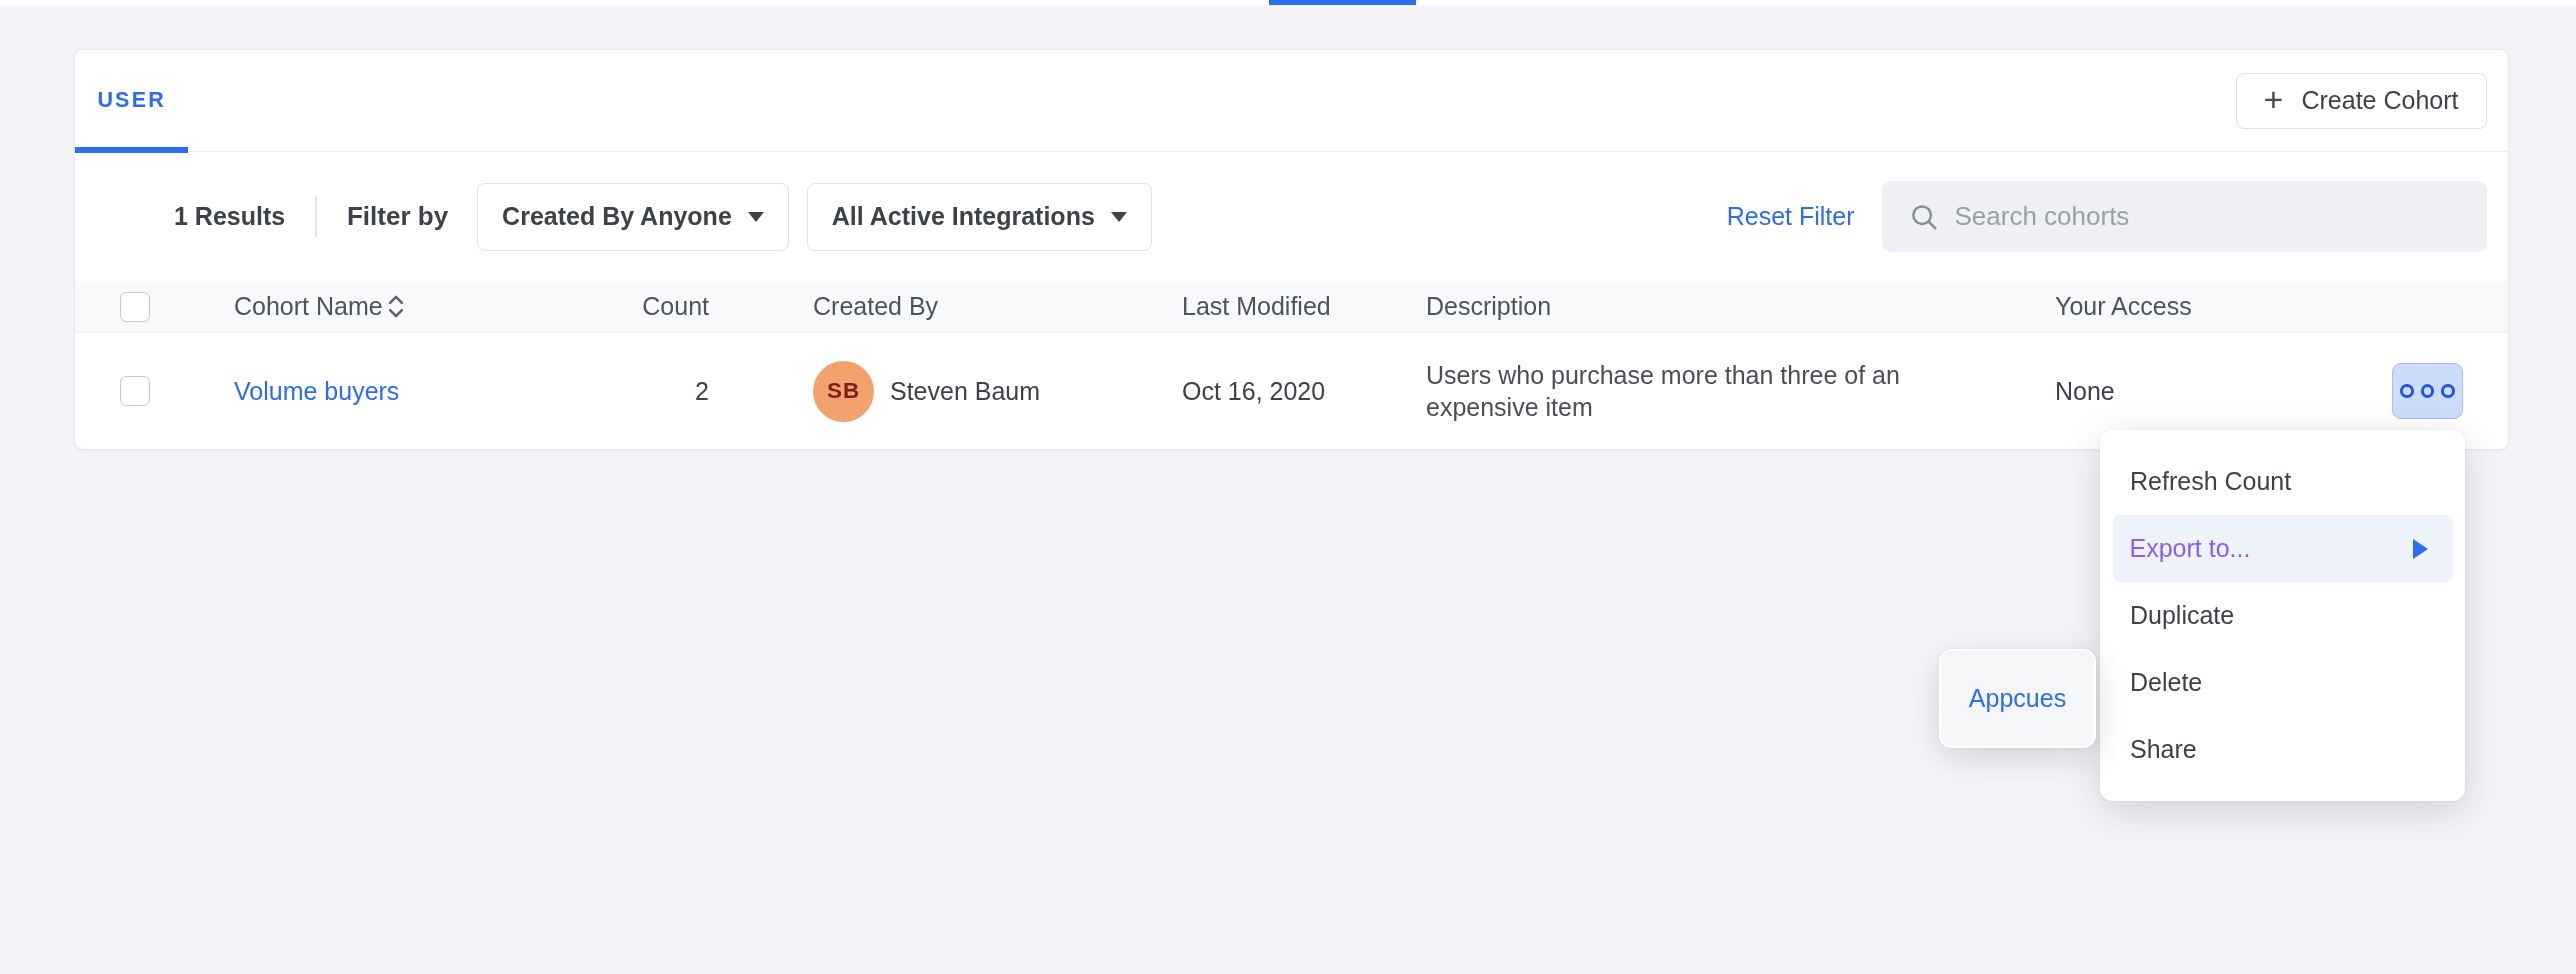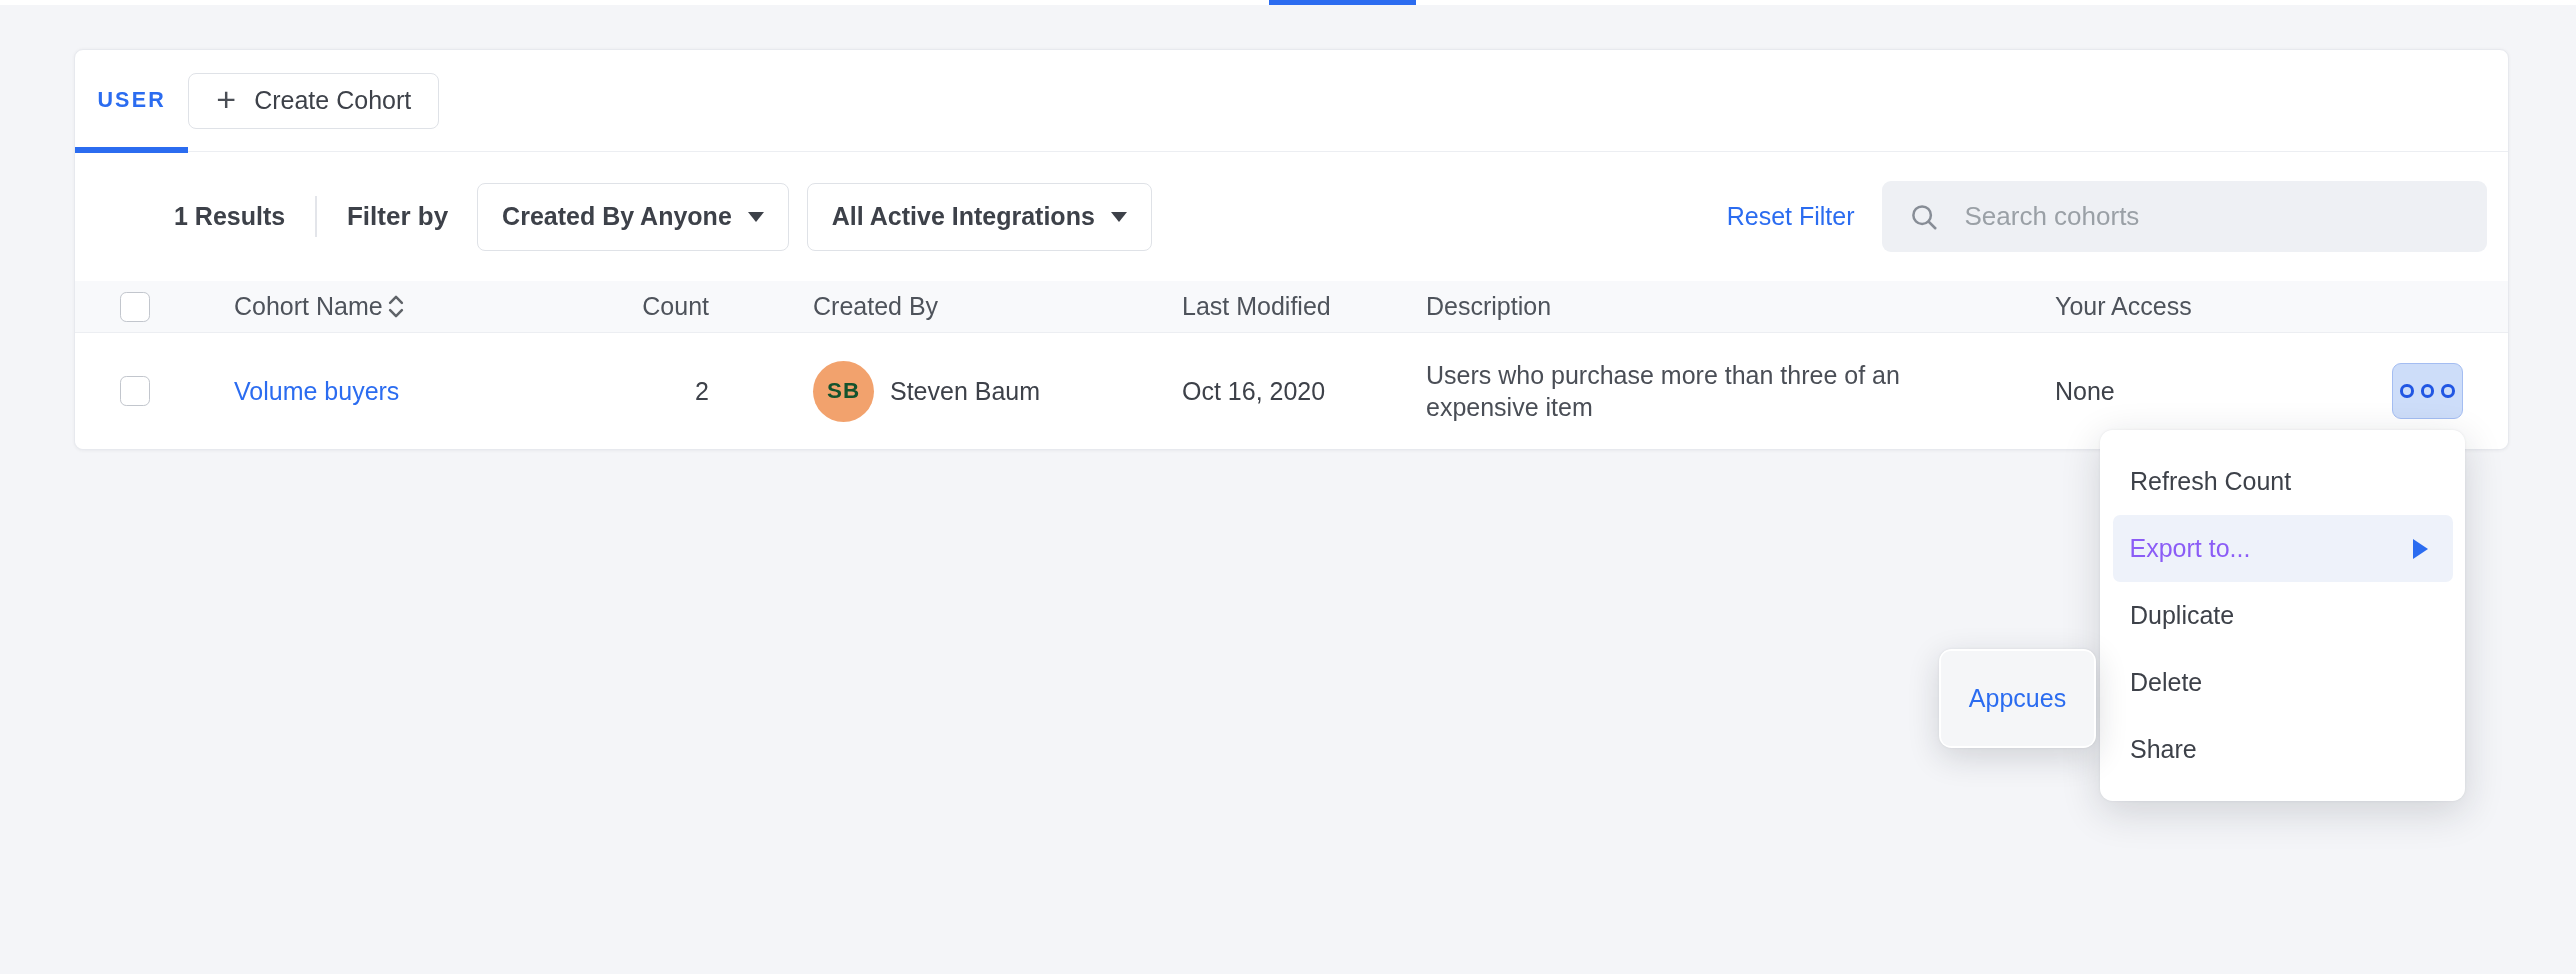--- a/index.html
+++ b/index.html
@@ -14,50 +14,50 @@
   .top-underline{position:absolute;left:1269px;top:0;width:147px;height:4.5px;background:#2b6cf0;}
 
   
   .card{
     position:absolute;left:74px;top:49px;width:2435px;height:401px;
     background:#fff;border:0.9px solid #e7e9ee;border-radius:9px;
     box-shadow:0 0.9px 3.6px rgba(20,25,40,.05);
     box-sizing:border-box;display:flex;flex-direction:column;
   }
   
-  .tabbar{height:102px;flex:0 0 102px;border-bottom:1.8px solid #eceef2;display:flex;align-items:center;padding-right:21.5px;box-sizing:border-box;}
+  .tabbar{height:102px;flex:0 0 102px;border-bottom:1.8px solid #eceef2;display:flex;align-items:center;justify-content:space-between;padding-right:21.5px;box-sizing:border-box;}
   .tab{position:relative;height:100%;display:flex;align-items:center;padding:0 22.4px;color:#2b6cf0;font-weight:700;font-size:21.5px;letter-spacing:2.2px;cursor:pointer;}
   .tab::after{content:"";position:absolute;left:0;right:0;bottom:-1.8px;height:5.4px;background:#2b6cf0;}
   .create-btn{height:56px;border:1.8px solid #dfe2e7;border-radius:8px;background:#fff;display:flex;align-items:center;gap:18px;padding:0 27px;font-size:25px;color:#3d4149;font-weight:500;font-family:inherit;cursor:pointer;}
   .plus{font-size:34px;font-weight:400;color:#4a4e55;line-height:1;margin-top:-2.7px;}
 
   
   .filterbar{height:129px;flex:0 0 129px;display:flex;align-items:center;padding:0 21.5px 0 99px;box-sizing:border-box;}
   .results{font-size:25px;font-weight:700;color:#3d4149;}
   .vdiv{width:1.8px;height:41px;background:#e3e5ea;margin:0 30px;}
   .filter-by{font-size:26px;font-weight:700;color:#3d4149;margin-right:29px;}
   .dd{height:68px;border:1.8px solid #dfe2e7;border-radius:8px;background:#fff;display:flex;align-items:center;gap:16px;padding:0 24px;font-size:25px;font-weight:700;color:#3d4149;margin-right:18px;font-family:Liberation Sans, sans-serif;cursor:pointer;}
   .caret{width:0;height:0;border-left:8px solid transparent;border-right:8px solid transparent;border-top:10px solid #3d4149;}
   .right-group{margin-left:auto;display:flex;align-items:center;}
   .reset{color:#2b6cf0;font-size:25px;margin-right:27px;cursor:pointer;}
-  .search{width:605px;height:71px;background:#eef0f4;border-radius:9px;display:flex;align-items:center;gap:24px;padding:0 27px;box-sizing:border-box;}
+  .search{width:605px;height:71px;background:#eef0f4;border-radius:9px;display:flex;align-items:center;gap:14px;padding:0 27px;box-sizing:border-box;}
   .search input{flex:1;background:transparent;border:none;outline:none;font-family:inherit;font-size:26px;color:#3d4149;}
   .search input::placeholder{color:#9aa0a6;}
 
   
   .grid{display:grid;grid-template-columns:159px 394px 81px 473px 244px 629px 269px 1fr;align-items:center;box-sizing:border-box;}
   .thead{height:52px;flex:0 0 52px;background:#f8f9fb;border-bottom:1.8px solid #eceef2;font-size:25px;color:#4e535b;}
   .trow{height:116px;flex:0 0 116px;font-size:25px;color:#3d4149;background:#fff;border-radius:0 0 9px 9px;}
   .cell-check{padding-left:45px;}
   .cell-count{text-align:right;}
   .cell-created{padding-left:104px;display:flex;align-items:center;gap:16px;}
   .name-hd{display:flex;align-items:center;gap:4px;}
   .checkbox{width:30px;height:30px;border:1.8px solid #c2c6cd;border-radius:6.3px;background:#fff;box-sizing:border-box;cursor:pointer;}
   .link{color:#2b6cf0;cursor:pointer;}
-  .avatar{width:61px;height:61px;border-radius:50%;background:#f2a26d;color:#14532d;font-size:22.4px;font-weight:700;display:flex;align-items:center;justify-content:center;letter-spacing:0.9px;flex:0 0 61px;}
+  .avatar{width:61px;height:61px;border-radius:50%;background:#f2a26d;color:#7f1d1d;font-size:22.4px;font-weight:700;display:flex;align-items:center;justify-content:center;letter-spacing:0.9px;flex:0 0 61px;}
   .desc{max-width:515px;line-height:1.28;color:#4a4e56;}
   .cell-actions{display:flex;justify-content:flex-end;padding-right:45px;}
   .more-btn{width:71px;height:56px;background:#cdddf9;border:1.8px solid #a4bdf2;border-radius:9px;display:flex;align-items:center;justify-content:center;gap:7.2px;box-sizing:border-box;cursor:pointer;}
   .dot{width:13.4px;height:13.4px;border:3.6px solid #2156e3;border-radius:50%;box-sizing:border-box;}
 
   
   .menu{
     position:absolute;left:2100px;top:430px;width:365px;padding:18px 0;
     background:#fff;border-radius:12.5px;box-sizing:border-box;
     box-shadow:0 10.7px 39px rgba(25,30,45,.16), 0 0 2.7px rgba(25,30,45,.08);

